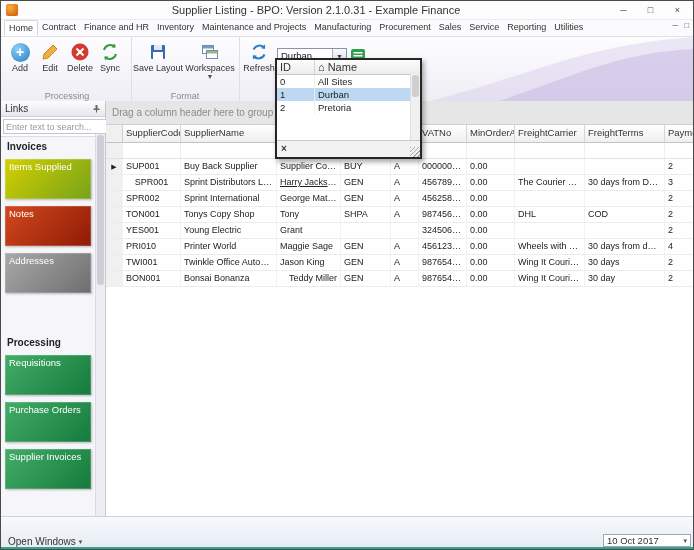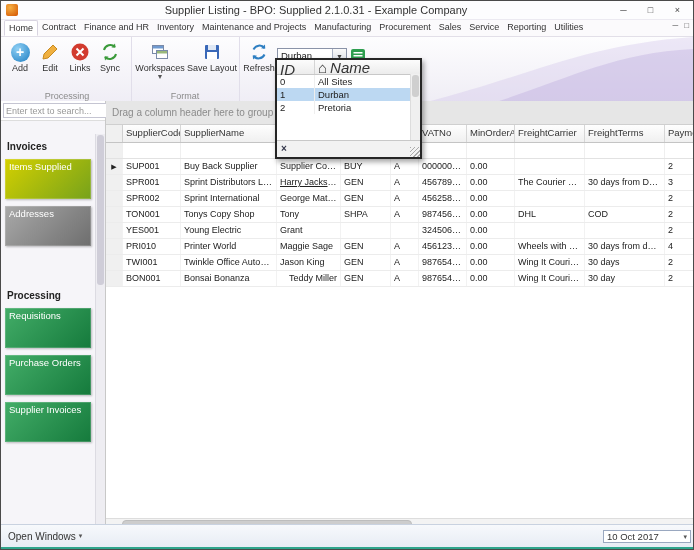--- a/index.html
+++ b/index.html
@@ -79,56 +79,56 @@
   .hscroll{position:absolute;left:0;right:0;bottom:0;height:13px;background:#f3f3f3;border-top:1px solid #ddd;
     display:flex;align-items:center;}
   .hs-btn{width:14px;text-align:center;font-size:7px;color:#666;line-height:13px;cursor:default;}
   .hs-track{flex:1;position:relative;height:100%;}
   .hs-thumb{position:absolute;left:2px;top:1px;height:10px;width:290px;background:#cdcdcd;border:1px solid #bdbdbd;border-radius:4px;box-sizing:border-box;}
 
   
   .site-popup{position:absolute;left:274px;top:57px;width:147px;z-index:50;background:#fff;
     border:2px solid #262626;box-shadow:2px 3px 5px rgba(0,0,0,.35);box-sizing:border-box;}
   .sp-header{display:flex;height:14px;background:linear-gradient(#fcfcfc,#ececec);border-bottom:1px solid #c8c8c8;
-    font-size:15px;color:#333;font-style:italic;}
+    font-size:11px;color:#333;}
   .sp-idh{width:38px;padding:1px 3px;border-right:1px solid #d5d5d5;box-sizing:border-box;}
   .sp-nmh{flex:1;padding:1px 3px;display:flex;gap:3px;align-items:center;}
   .sp-rows{margin-right:9px;}
   .sp-row{display:flex;height:13px;font-size:9.5px;line-height:13px;cursor:default;}
   .sp-row.sel{background:#bcd8f2;}
   .sp-id{width:38px;padding:0 3px;border-right:1px solid #eee;box-sizing:border-box;}
   .sp-nm{flex:1;padding:0 3px;overflow:hidden;white-space:nowrap;}
   .sp-filler{height:26px;}
   .sp-footer{height:16px;border-top:1px solid #c8c8c8;background:#f2f2f2;display:flex;align-items:center;
     padding:0 4px;position:relative;}
   .sp-x{color:#33364a;font-weight:bold;font-size:10px;line-height:14px;cursor:default;}
   .sp-grip{position:absolute;right:0;bottom:0;width:10px;height:10px;
     background:repeating-linear-gradient(135deg,#aaa 0 1px,transparent 1px 3px);}
   .sp-scroll{position:absolute;right:0;top:14px;bottom:16px;width:9px;background:#f0f0f0;border-left:1px solid #ddd;}
   .sp-sthumb{position:absolute;top:1px;left:1px;right:1px;height:22px;background:#cfcfcf;border-radius:3px;}
 
   
-  .statusbar{position:absolute;left:0;right:0;bottom:2px;height:23px;background:linear-gradient(#f7f9fc,#e7ecf4);
-    border-top:1px solid #c9d2e0;display:flex;align-items:center;font-size:10px;color:#333;box-sizing:border-box;}
+  .statusbar{position:absolute;left:0;right:0;bottom:2px;height:31px;background:linear-gradient(#f7f9fc,#e7ecf4);
+    border-top:1px solid #c9d2e0;display:flex;align-items:flex-end;font-size:10px;color:#333;box-sizing:border-box;}
   .ow{display:flex;align-items:center;gap:3px;padding:0 7px;cursor:default;}
   .ow .arr{font-size:7px;color:#555;}
   .datebox{margin-left:auto;margin-right:2px;width:88px;height:13px;background:#fff;border:1px solid #9aa8c0;
     font-size:9.5px;line-height:11px;padding:0 3px;box-sizing:border-box;display:flex;align-items:center;cursor:default;}
   .datebox .dtext{flex:1;overflow:hidden;white-space:nowrap;}
   .datebox .darr{font-size:7px;color:#555;}
   .teal{position:absolute;left:0;right:0;bottom:0;height:2px;background:#2fa58c;}
 </style>
 </head>
 <body>
 
 <div class="window">
 
   <div class="titlebar">
     <span class="app-icon"></span>
-    <span class="title">Supplier Listing - BPO: Supplied 2.1.0.31 - Example Company</span>
+    <span class="title">Supplier Listing - BPO: Version 2.1.0.31 - Example Finance</span>
     <span class="wctrls">
       <span class="wc">─</span>
       <span class="wc">□</span>
       <span class="wc">×</span>
     </span>
   </div>
 
   <div class="tabrow">
     <div class="tabs" style="display:flex;">
         <span class="tab active">Home</span>
@@ -171,60 +171,60 @@
           </span>
           <span class="lbl">Edit</span>
         </div>
         <div class="rbtn">
           <span class="ric">
             <svg width="20" height="20">
                 <circle cx="10" cy="10" r="8.5" fill="#d23b2f"></circle>
                 <path d="M6.5 6.5 L13.5 13.5 M13.5 6.5 L6.5 13.5" stroke="#fff" stroke-width="2"></path>
               </svg>
           </span>
-          <span class="lbl">Links</span>
+          <span class="lbl">Delete</span>
         </div>
         <div class="rbtn">
           <span class="ric">
             <svg width="20" height="20" viewBox="0 0 20 20">
               <path d="M4 8 A6.5 6.5 0 0 1 15 5" fill="none" stroke="#3a9a3a" stroke-width="2"></path>
               <path d="M15 1.5 L15.5 5.5 L11.5 5.5 Z" fill="#3a9a3a"></path>
               <path d="M16 12 A6.5 6.5 0 0 1 5 15" fill="none" stroke="#3a9a3a" stroke-width="2"></path>
               <path d="M5 18.5 L4.5 14.5 L8.5 14.5 Z" fill="#3a9a3a"></path>
             </svg>
           </span>
           <span class="lbl">Sync</span>
         </div>
       </div>
       <div class="rglabel">Processing</div>
     </div>
 
     <div class="rgroup" style="left:130px;width:108px;">
       <div class="rbtns">
+        <div class="rbtn" style="width:50px;">
+          <span class="ric">
+            <svg width="20" height="20">
+                <rect x="3" y="3" width="14" height="14" rx="1" fill="#3a68b8"></rect>
+                <rect x="6" y="3" width="8" height="5" fill="#dfe8f5"></rect>
+                <rect x="5" y="10" width="10" height="7" fill="#fff"></rect>
+              </svg>
+          </span>
+          <span class="lbl">Save Layout</span>
+        </div>
         <div class="rbtn" style="width:54px;">
           <span class="ric">
             <svg width="20" height="20">
                 <rect x="2.5" y="3.5" width="11" height="8" fill="#fff" stroke="#7a8aa8"></rect>
                 <rect x="3" y="4" width="10" height="2.5" fill="#6f9ad0"></rect>
                 <rect x="6.5" y="8.5" width="11" height="8" fill="#fff" stroke="#7a8aa8"></rect>
                 <rect x="7" y="9" width="10" height="2.5" fill="#9ab87a"></rect>
               </svg>
           </span>
           <span class="lbl">Workspaces</span>
           <span class="ddarrow">▼</span>
-        </div>
-        <div class="rbtn" style="width:50px;">
-          <span class="ric">
-            <svg width="20" height="20">
-                <rect x="3" y="3" width="14" height="14" rx="1" fill="#3a68b8"></rect>
-                <rect x="6" y="3" width="8" height="5" fill="#dfe8f5"></rect>
-                <rect x="5" y="10" width="10" height="7" fill="#fff"></rect>
-              </svg>
-          </span>
-          <span class="lbl">Save Layout</span>
         </div>
       </div>
       <div class="rglabel">Format</div>
     </div>
 
     <div class="rgroup" style="left:238px;width:200px;border-right:none;">
       <div class="rbtns">
         <div class="rbtn" style="width:36px;">
           <span class="ric">
             <svg width="20" height="20" viewBox="0 0 20 20">
@@ -251,34 +251,45 @@
                 <rect x="4.5" y="11" width="9" height="1.5" fill="#fff"></rect>
               </svg>
           </span>
         </div>
       </div>
       <div class="rglabel"></div>
     </div>
   </div>
 
   <div class="sidebar">
+    <div class="links-header">
+      <span>Links</span>
+      <span class="pin">
+        <svg width="9" height="9" viewBox="0 0 9 9">
+            <rect x="3.5" y="1" width="2" height="4" fill="#666"></rect>
+            <rect x="1.5" y="4.5" width="6" height="1.5" fill="#666"></rect>
+            <rect x="4" y="6" width="1" height="2.5" fill="#666"></rect>
+          </svg>
+      </span>
+    </div>
     <div class="search-row">
       <span class="search-box">
         <input class="search-input" placeholder="Enter text to search..." style="">
         <span>
           <svg width="10" height="10" viewBox="0 0 10 10">
               <circle cx="4" cy="4" r="2.7" fill="none" stroke="#777" stroke-width="1.2"></circle>
               <line x1="6" y1="6" x2="9" y2="9" stroke="#777" stroke-width="1.3"></line>
             </svg>
         </span>
       </span>
     </div>
     <div class="side-content" id="side-sections">
         <div class="side-sec-title">Invoices</div>
         <div class="tile" style="background: linear-gradient(135deg, rgb(212, 208, 0), rgb(118, 162, 27));">Items Supplied</div>
+        <div class="tile" style="background: linear-gradient(135deg, rgb(210, 73, 31), rgb(143, 26, 5));">Notes</div>
         <div class="tile" style="background: linear-gradient(135deg, rgb(169, 169, 169), rgb(110, 110, 110));">Addresses</div>
         <div class="side-sec-title gap">Processing</div>
         <div class="tile" style="background: linear-gradient(135deg, rgb(67, 173, 104), rgb(21, 122, 60));">Requisitions</div>
         <div class="tile" style="background: linear-gradient(135deg, rgb(67, 173, 104), rgb(21, 122, 60));">Purchase Orders</div>
         <div class="tile" style="background: linear-gradient(135deg, rgb(67, 173, 104), rgb(21, 122, 60));">Supplier Invoices</div>
       </div>
     <div class="side-scrollbar">
       <div class="side-thumb"></div>
     </div>
   </div>
@@ -322,21 +333,21 @@
           <div class="gcell" style="width: 50px;">BUY</div>
           <div class="gcell" style="width: 28px;">A</div>
           <div class="gcell" style="width: 48px;">0000000000</div>
           <div class="gcell num" style="width: 48px;">0.00</div>
           <div class="gcell" style="width: 70px;"></div>
           <div class="gcell" style="width: 80px;"></div>
           <div class="gcell" style="width: 40px;">2</div>
         </div>
         <div class="grow">
           <div class="gcell indcell gind"></div>
-          <div class="gcell" style="width: 58px;">SPR001</div>
+          <div class="gcell" style="width: 58px; text-align: center;">SPR001</div>
           <div class="gcell" style="width: 96px;">Sprint Distributors Local</div>
           <div class="gcell" style="width: 64px; text-decoration: underline;">Harry Jackson</div>
           <div class="gcell" style="width: 50px;">GEN</div>
           <div class="gcell" style="width: 28px;">A</div>
           <div class="gcell" style="width: 48px;">456789123</div>
           <div class="gcell num" style="width: 48px;">0.00</div>
           <div class="gcell" style="width: 70px;">The Courier Guy</div>
           <div class="gcell" style="width: 80px;">30 days from Delivery</div>
           <div class="gcell" style="width: 40px;">3</div>
         </div>

